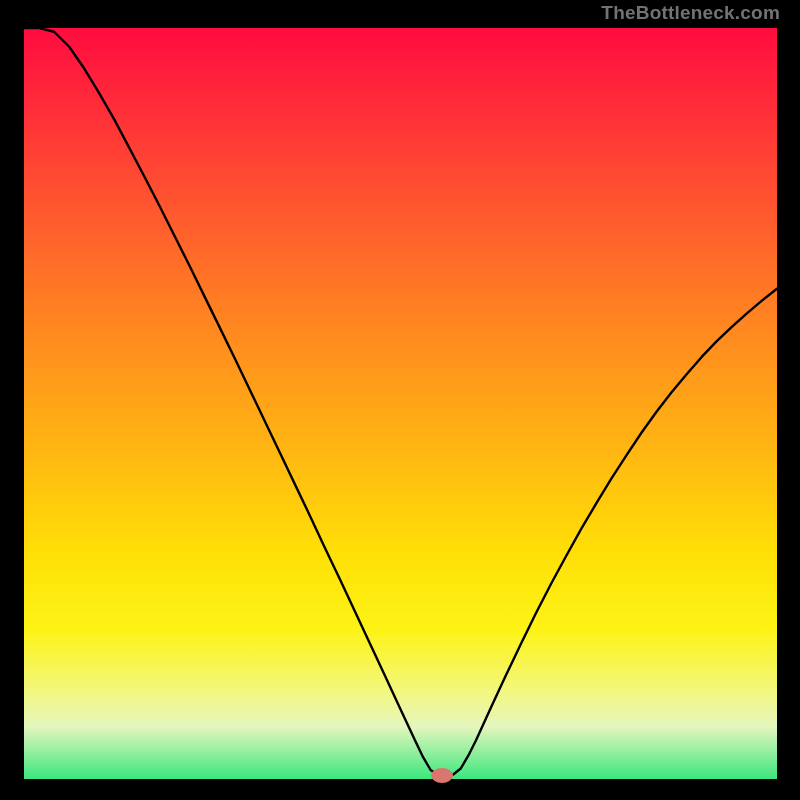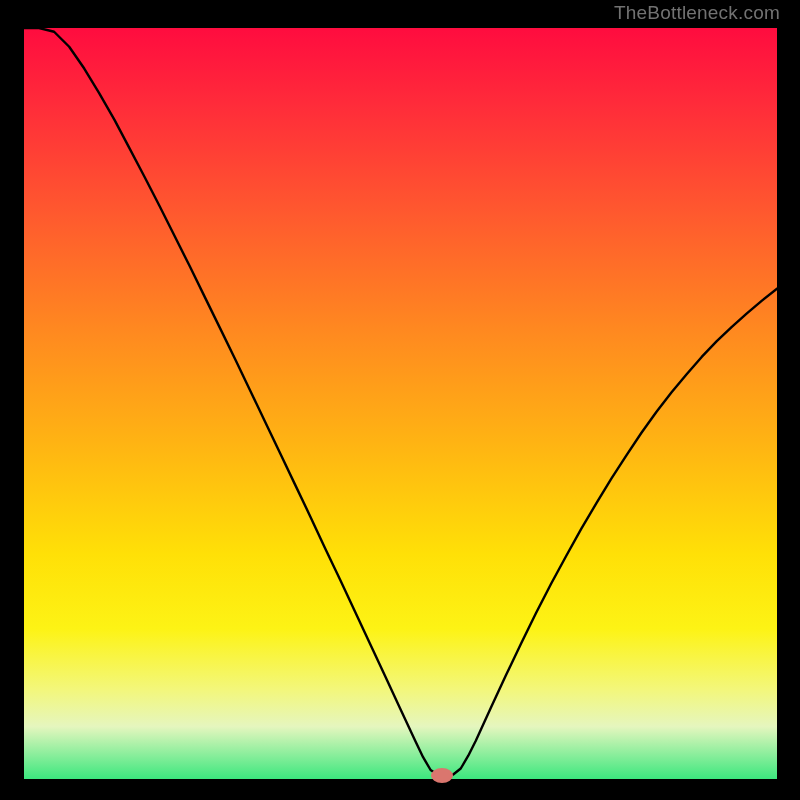--- a/index.html
+++ b/index.html
@@ -28,21 +28,21 @@
       #ffe007 70%,
       #fdf315 80%,
       #f3f77a 88%,
       #e5f6be 93%,
       #3ce77e 100%);
   }
   #watermark {
     position: absolute;
     color: #727272;
     font-size: 19px;
-    font-weight: 400;
+    font-weight: 700;
     letter-spacing: 0.2px;
     user-select: none;
   }
   svg#curve-layer {
     position: absolute;
     pointer-events: none;
   }
   #marker {
     position: absolute;
     border-radius: 50% / 50%;

